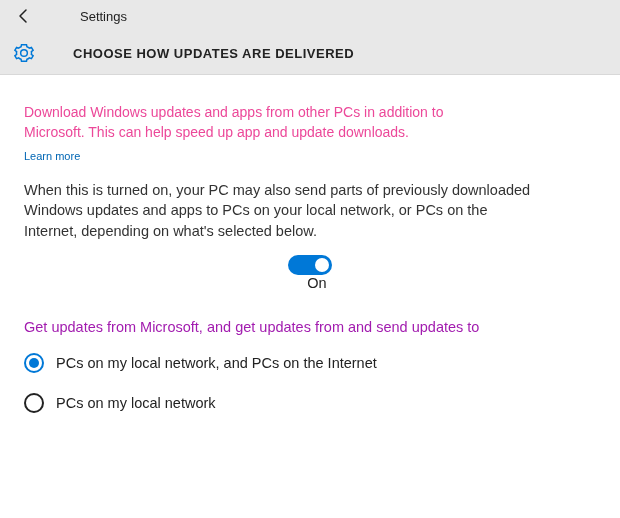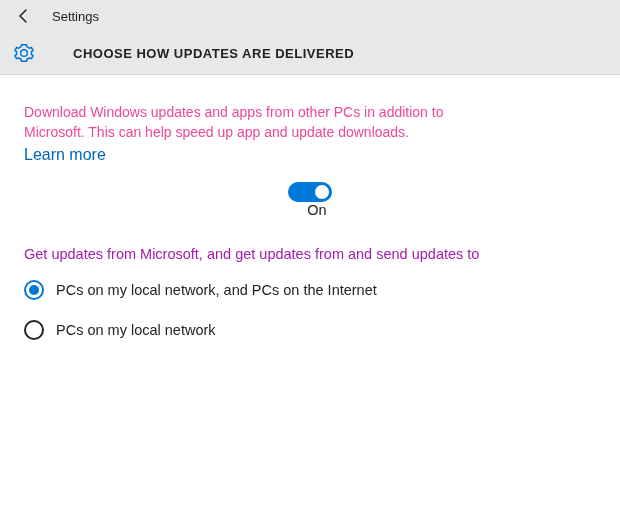--- a/index.html
+++ b/index.html
@@ -1,27 +1,27 @@
 <!DOCTYPE html>
 <html><head>
   <meta charset="utf-8">
   <style>
     * { box-sizing: border-box; margin: 0; padding: 0; }
     body { font-family: "Segoe UI", Arial, sans-serif; width: 620px; height: 518px; overflow: hidden; background: #fff; color: #222; }
     .header { background: #e8e8e8; border-bottom: 1px solid #d8d8d8; }
-    .header-top { display: flex; align-items: center; height: 32px; padding: 0 8px; }
+    .header-top { display: flex; align-items: center; height: 32px; padding: 0 8px; gap: 28px; }
     .back-btn { width: 32px; height: 32px; display: flex; align-items: center; justify-content: center; cursor: pointer; }
     .header-top .title { font-size: 13px; margin-left: 12px; }
     .header-sub { display: flex; align-items: center; height: 42px; padding: 0 8px; gap: 21px; }
     .gear { width: 32px; display: flex; align-items: center; justify-content: center; }
     .header-sub .subtitle { font-size: 13px; font-weight: 600; letter-spacing: 0.5px; margin-left: 12px; }
     .content { padding: 28px 24px 0 24px; }
     .page-heading { font-size: 26px; font-weight: 300; margin-bottom: 28px; color: #111; }
     .para { font-size: 14px; line-height: 1.4; max-width: 480px; margin-bottom: 4px; color: #ec4899; }
-    .link { color: #0066b4; cursor: pointer; font-size: 16px; display: inline-block; margin-bottom: 18px; }
+    .link { color: #0066b4; cursor: pointer; font-size: 11px; display: inline-block; margin-bottom: 18px; }
     .para2 { font-size: 14.5px; line-height: 1.4; max-width: 520px; margin-bottom: 14px; color: #333; }
     .toggle-row { display: flex; align-items: center; margin-bottom: 26px; flex-direction: column; }
     .toggle { position: relative; width: 44px; height: 20px; background: #0078d7; border-radius: 10px; cursor: pointer; }
     .toggle .knob { position: absolute; right: 3px; top: 3px; width: 14px; height: 14px; background: #fff; border-radius: 50%; }
     .toggle-label { margin-left: 14px; font-size: 14.5px; }
     .para3 { font-size: 14.5px; line-height: 1.4; max-width: 500px; margin-bottom: 16px; color: #a21caf; }
     .radio-row { display: flex; align-items: center; margin-bottom: 20px; cursor: pointer; }
     .radio { width: 20px; height: 20px; border: 2px solid #222; border-radius: 50%; display: flex; align-items: center; justify-content: center; flex-shrink: 0; }
     .radio.selected { border-color: #0078d7; }
     .radio.selected .dot { width: 10px; height: 10px; background: #0078d7; border-radius: 50%; }
@@ -45,20 +45,21 @@
           <path fill="none" stroke="#0078d7" stroke-width="1.8" d="M12 8a4 4 0 1 0 0 8 4 4 0 0 0 0-8zm9 4c0 .6-.05 1.18-.15 1.74l2.03 1.58-2 3.46-2.39-.96a9 9 0 0 1-3 1.74L15 22h-6l-.49-2.44a9 9 0 0 1-3-1.74l-2.39.96-2-3.46 2.03-1.58A9 9 0 0 1 3 12c0-.6.05-1.18.15-1.74L1.12 8.68l2-3.46 2.39.96a9 9 0 0 1 3-1.74L9 2h6l.49 2.44a9 9 0 0 1 3 1.74l2.39-.96 2 3.46-2.03 1.58c.1.56.15 1.14.15 1.74z"></path>
         </svg>
     </div>
     <div class="subtitle">CHOOSE HOW UPDATES ARE DELIVERED</div>
   </div>
 </div>
 
 <div class="content">
   <p class="para">Download Windows updates and apps from other PCs in addition to Microsoft. This can help speed up app and update downloads.</p>
   <span class="link">Learn more</span>
+  <p class="para2">When this is turned on, your PC may also send parts of previously downloaded Windows updates and apps to PCs on your local network, or PCs on the Internet, depending on what's selected below.</p>
 
   <div class="toggle-row">
     <div class="toggle">
       <div class="knob"></div>
     </div>
     <span class="toggle-label">On</span>
   </div>
 
   <p class="para3">Get updates from Microsoft, and get updates from and send updates to</p>
 

